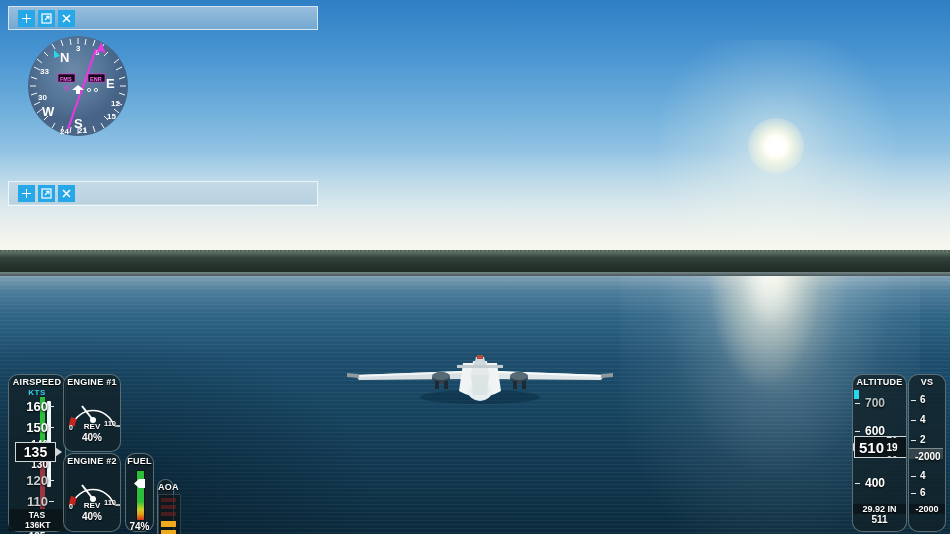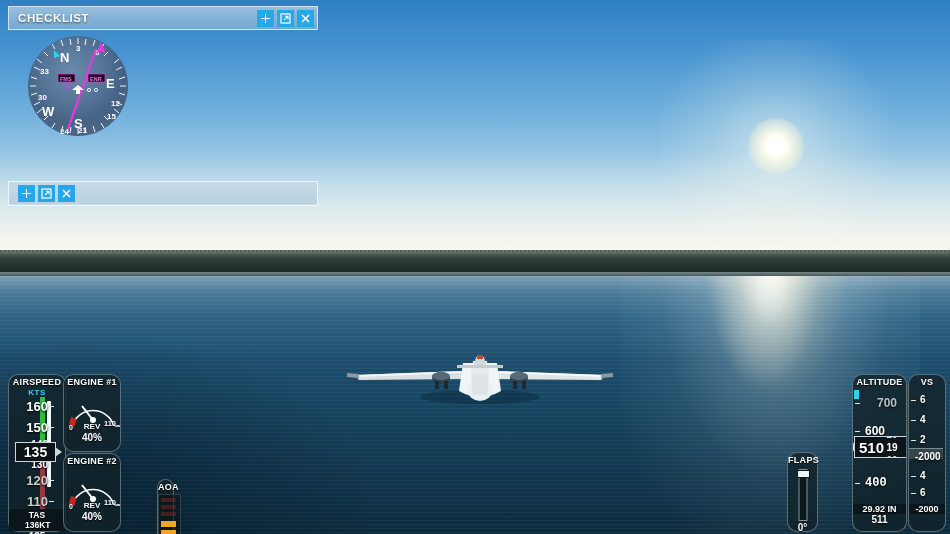--- a/index.html
+++ b/index.html
@@ -170,21 +170,20 @@
     <rect x="99" y="36" width="4" height="8" fill="#1c2b33"></rect>
     <rect x="168" y="36" width="4" height="8" fill="#1c2b33"></rect>
     <rect x="177" y="36" width="4" height="8" fill="#1c2b33"></rect>
     <path d="M2 28 L14 29 L14 33 L2 32 Z" fill="#8d9aa0"></path>
     <path d="M268 28 L256 29 L256 33 L268 32 Z" fill="#8d9aa0"></path>
     <path d="M112 20 L158 20 L158 23 L112 23 Z" fill="#c3ccd0"></path>
   </svg>
 
   <div class="win" id="win-checklist">
     <div class="win-bar">
-      <div class="win-title">CHECKLIST</div>
       <div class="win-btns">
         <div class="wbtn">
           <svg width="11" height="11" viewBox="0 0 11 11">
               <path d="M5 1h1v9H5z" fill="#fff"></path>
               <path d="M1 5h9v1H1z" fill="#fff"></path>
             </svg>
         </div>
         <div class="wbtn">
           <svg width="11" height="11" viewBox="0 0 11 11">
               <rect x="1" y="1" width="9" height="9" fill="none" stroke="#fff" stroke-width="1.2"></rect>
@@ -350,51 +349,53 @@
         <line x1="29" y1="32" x2="18" y2="18" stroke="#ffffff" stroke-width="2"></line>
         <circle cx="29" cy="32" r="3" fill="#ffffff"></circle>
       </svg>
       <div class="eng-lbl-l">0</div>
       <div class="eng-lbl-r">110</div>
       <div class="eng-rev">REV</div>
     </div>
     <div class="gfoot">40%</div>
   </div>
 
+  <div class="gpanel" id="p-fuel">
+    <div class="ghead">FUEL</div>
+    <div class="fuel-col">
+      <div class="fuel-bar"></div>
+      <svg class="fuel-ptr" style="top:11px;" viewBox="0 0 11 9">
+        <path d="M0 4.5 L5 0 L11 0 L11 9 L5 9 Z" fill="#ffffff"></path>
+      </svg>
+    </div>
+    <div class="gfoot">74%</div>
+  </div>
 
   <div class="gpanel" id="p-aoa">
     <div class="ghead">AOA</div>
     <div class="aoa-body">
       <div class="aoa-seg" style="top:3px;background:#7a2222;opacity:.55;"></div>
       <div class="aoa-seg" style="top:10px;background:#7a2222;opacity:.55;"></div>
       <div class="aoa-seg" style="top:17px;background:#7a2222;opacity:.55;"></div>
       <div class="aoa-seg" style="top:26px;height:6px;background:#f0a81c;"></div>
       <div class="aoa-seg" style="top:35px;height:6px;background:#f0a81c;"></div>
     </div>
   </div>
 
-  <div class="gpanel" id="p-flaps">
-    <div class="ghead">FLAPS</div>
-    <div class="ft-body">
-      <div class="ft-track"></div>
-      <div class="ft-knob" style="left:9px;top:4px;"></div>
-    </div>
-    <div class="gfoot">0°</div>
-  </div>
 
 
   <div class="gpanel" id="p-alt">
     <div class="ghead">ALTITUDE</div>
     <div class="alt-body">
       <div class="alt-bug"></div>
-      <div class="alt-num" style="left:12px;top:8px;color:#b9c2c2;margin-left:12px;">700</div>
+      <div class="alt-num" style="left:12px;top:8px;color:#b9c2c2;">700</div>
       <div class="alt-tick" style="top:15px;"></div>
       <div class="alt-num" style="left:12px;top:36px;">600</div>
       <div class="alt-tick" style="top:43px;"></div>
-      <div class="alt-num" style="left:12px;top:88px;font-family:Liberation Mono, monospace;">400</div>
+      <div class="alt-num" style="left:12px;top:88px;">400</div>
       <div class="alt-tick" style="top:95px;"></div>
       <div class="alt-box">
         <span class="alt-big">510</span>
         <span class="alt-drum">
           <span style="top:-8px;opacity:.85;">20</span>
           <span style="top:5px;">19</span>
           <span style="top:18px;opacity:.85;">00</span>
         </span>
       </div>
     </div>

